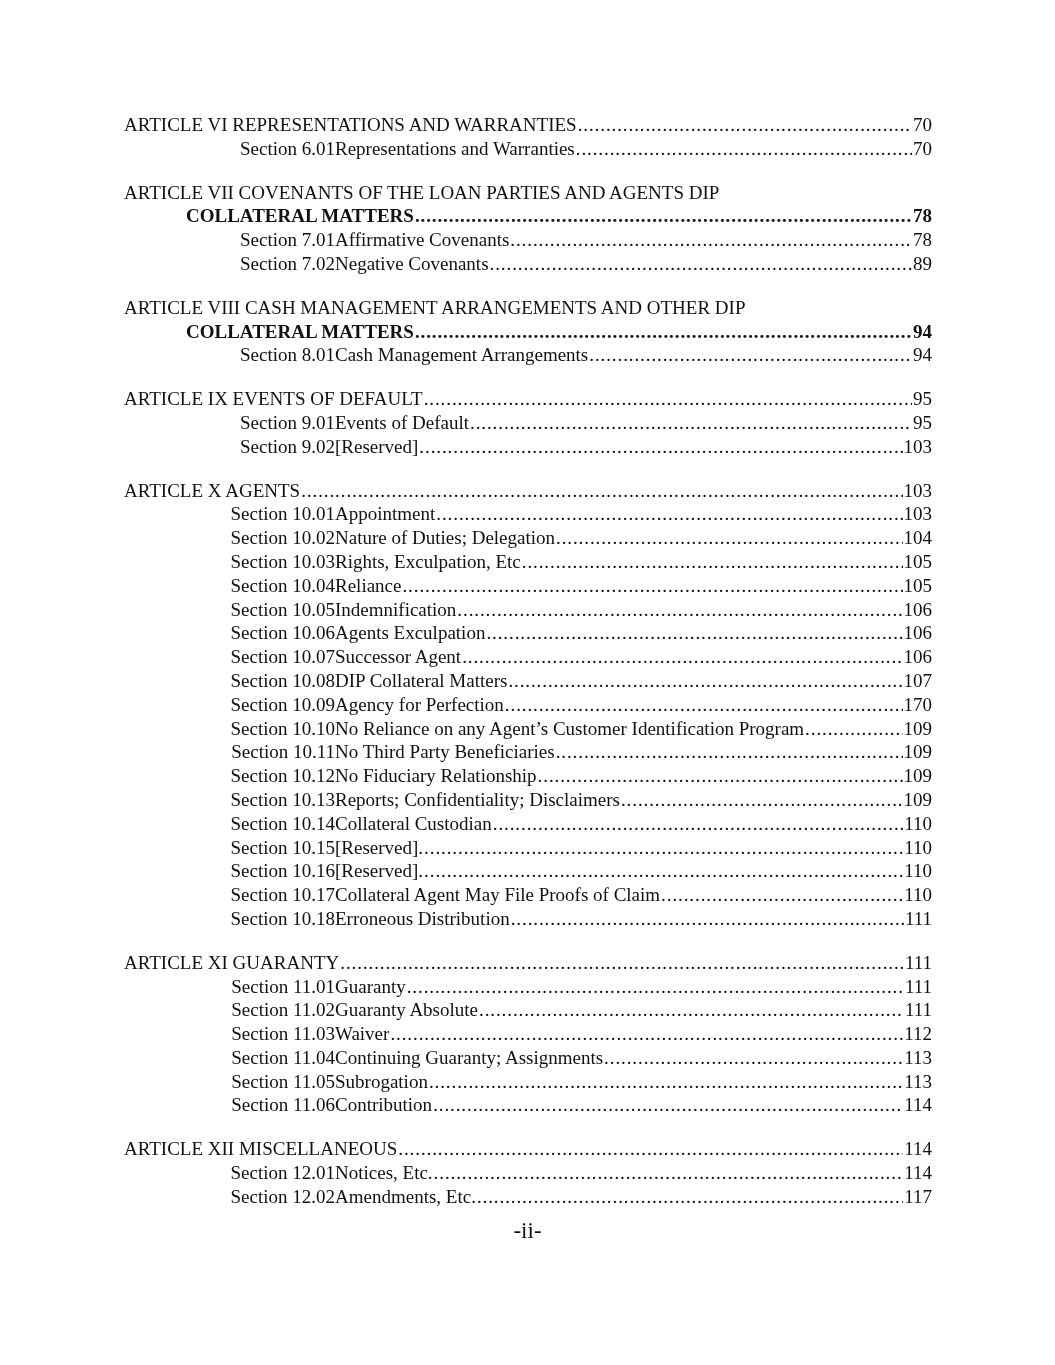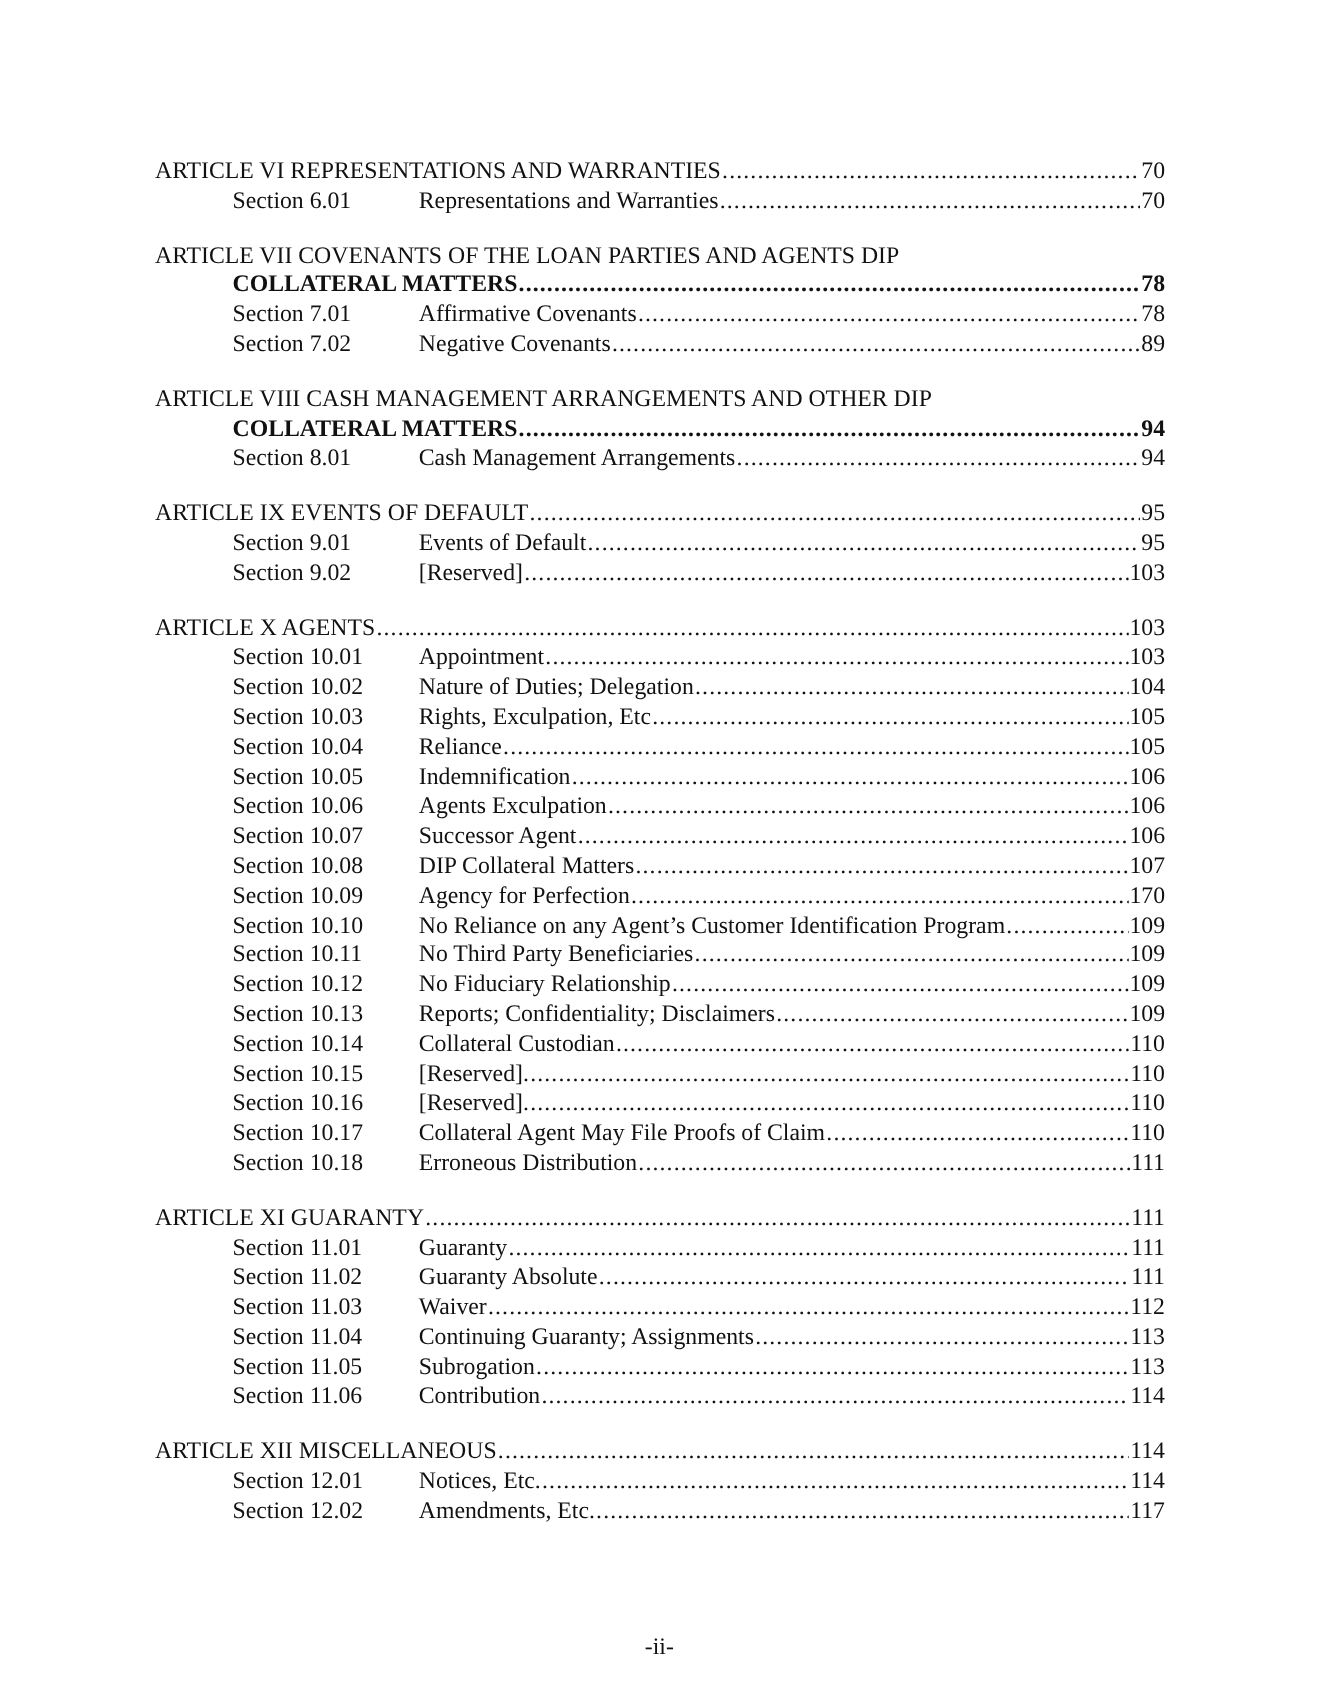--- a/index.html
+++ b/index.html
@@ -1,34 +1,34 @@
 <!DOCTYPE html>
 <html><head>
   <meta charset="utf-8">
   <style>
     html, body { margin: 0; padding: 0; background: #ffffff; }
     body {
       width: 1055px; height: 1365px; position: relative; overflow: hidden;
       font-family: "Liberation Serif", serif; color: #111111;
     }
-    .toc { position: absolute; left: 124px; top: 125px; width: 808px; font-size: 19px; line-height: 23.8px; }
+    .toc { position: absolute; left: 124px; top: 113px; width: 808px; font-size: 19px; line-height: 23.8px; }
     .article { margin-bottom: 20px; }
     .row { display: flex; align-items: baseline; height: 23.8px; white-space: nowrap; overflow: hidden; }
-    .row .num { width: 149px; flex: none; }
+    .row .num { width: 149px; flex: none; text-align: right; }
     .row.sec { padding-left: 62px; }
     .row.cont { padding-left: 62px; font-weight: bold; }
     .row .title { flex: none; }
     .row .leader { flex: 1 1 auto; overflow: hidden; position: relative; margin: 0 1px; }
     .row .leader::after {
       content: "........................................................................................................................................................................................................";
       letter-spacing: 0.9px; white-space: nowrap; display: block; overflow: hidden;
     }
     .row .page { flex: none; text-align: center; }
     .row.headonly .title { flex: 1 1 auto; }
-    .footer { position: absolute; left: 0; width: 1055px; top: 1307px; text-align: center; font-size: 19px; }
+    .footer { position: absolute; left: 0; width: 1055px; top: 1218px; text-align: center; font-size: 23px; }
   </style>
 </head>
 <body>
 
 <div class="toc" id="toc">
     <div class="article">
       <div class="row">
         <span class="title">ARTICLE VI REPRESENTATIONS AND WARRANTIES</span>
         <span class="leader"></span>
         <span class="page">70</span>

